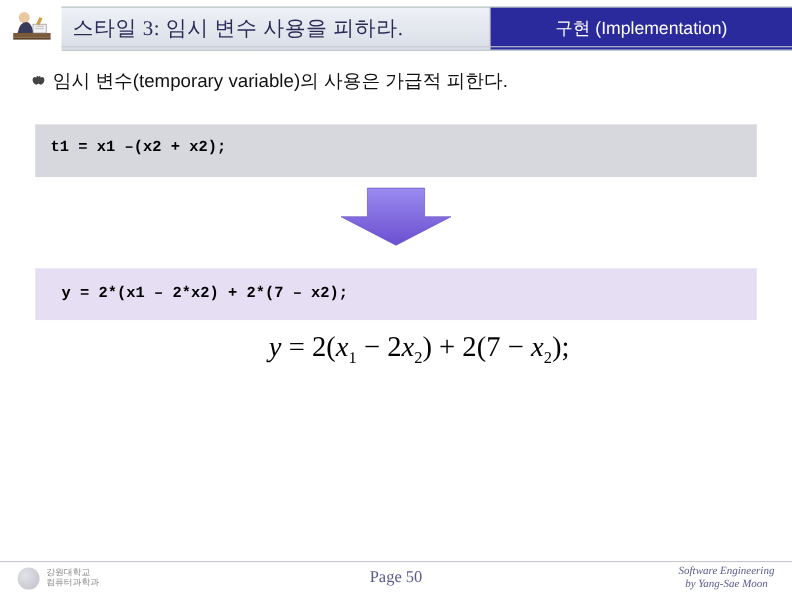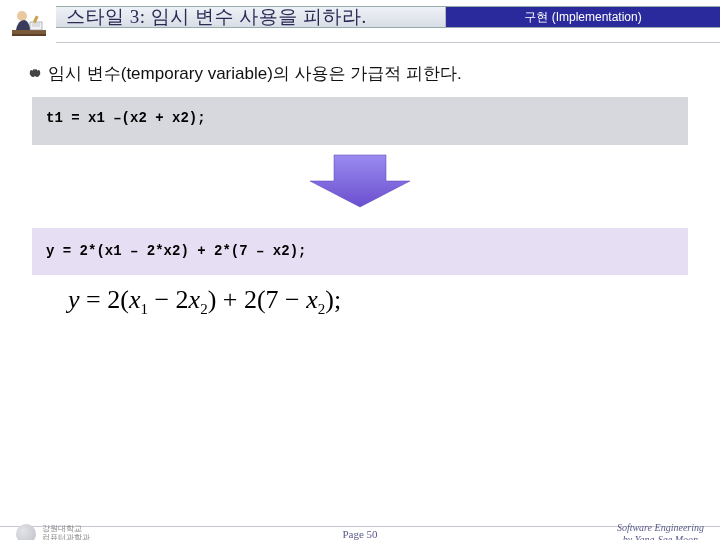--- a/index.html
+++ b/index.html
@@ -20,21 +20,21 @@
   .header-icon-wrap {
     width: 56px;
     height: 48px;
     display: flex;
     align-items: center;
     justify-content: center;
   }
   .title-bar {
     flex: 1;
     position: relative;
-    height: 22px;
+    height: 40px;
     margin-top: 6px;
     border-top: 1px solid #9aa;
     border-bottom: 1px solid #9aa;
     display: flex;
     align-items: center;
   }
   .title-text {
     background: linear-gradient(#eef1f6, #d9dde6);
     height: 100%;
     padding: 0 18px 0 10px;
@@ -47,41 +47,41 @@
     flex: 0 0 390px;
     border-right: 1px solid #b8b8c5;
   }
   .title-right {
     flex: 1;
     background: #2a2a9c;
     height: 100%;
     display: flex;
     align-items: center;
     justify-content: center;
-    font-size: 12px;
+    font-size: 16px;
     color: #fff;
   }
   .thin-line {
     position: absolute;
     left: 56px;
     right: 0;
     top: 42px;
     height: 1px;
     background: #c7c7d2;
   }
 
   .body-area {
     padding: 14px 26px 0 26px;
   }
   .bullet-line {
     display: flex;
     align-items: center;
     font-size: 17px;
     color: #111;
-    margin-bottom: 12px;
+    margin-bottom: 28px;
   }
   .bullet-icon {
     width: 18px;
     display: inline-flex;
     align-items: center;
     justify-content: center;
     margin-right: 4px;
     font-size: 14px;
     color: #555;
   }
@@ -90,50 +90,51 @@
     margin: 0 6px 0 6px;
     padding: 10px 30px 16px 14px;
     font-family: "Courier New", monospace;
     font-size: 14px;
     font-weight: bold;
     color: #000;
     line-height: 1.6;
   }
   .code-box.lilac {
     background: #e6def2;
-    padding: 12px 14px;
+    padding: 12px 24px;
     margin-top: 19px;
   }
   .arrow-wrap {
     display: flex;
     justify-content: center;
     margin: 8px 0 6px 0;
   }
   .formula {
     margin: 10px 0 0 42px;
     font-family: "Times New Roman", serif;
     font-size: 26px;
     font-style: italic;
     color: #000;
+    text-align: center;
   }
   .formula .sub {
     font-size: 15px;
     vertical-align: sub;
     font-style: normal;
   }
   .formula .plain {
     font-style: normal;
   }
 
   .footer {
     position: absolute;
     left: 0;
     right: 0;
     bottom: 0;
-    height: 14px;
+    height: 30px;
     border-top: 1px solid #c7c7d2;
     display: flex;
     align-items: center;
     padding: 0 16px;
   }
   .footer-logo {
     width: 20px;
     height: 20px;
     border-radius: 50%;
     background: radial-gradient(circle at 35% 35%, #e2e2e8, #bfbfc8);
@@ -141,21 +142,21 @@
   }
   .footer-logo-text {
     font-size: 8px;
     color: #888;
     line-height: 1.1;
   }
   .footer-center {
     position: absolute;
     left: 0; right: 0;
     text-align: center;
-    font-size: 11px;
+    font-size: 15px;
     color: #5a5a8a;
     font-family: Georgia, serif;
     pointer-events: none;
   }
   .footer-right {
     margin-left: auto;
     text-align: center;
     font-size: 10px;
     font-style: italic;
     color: #5a5a8a;

